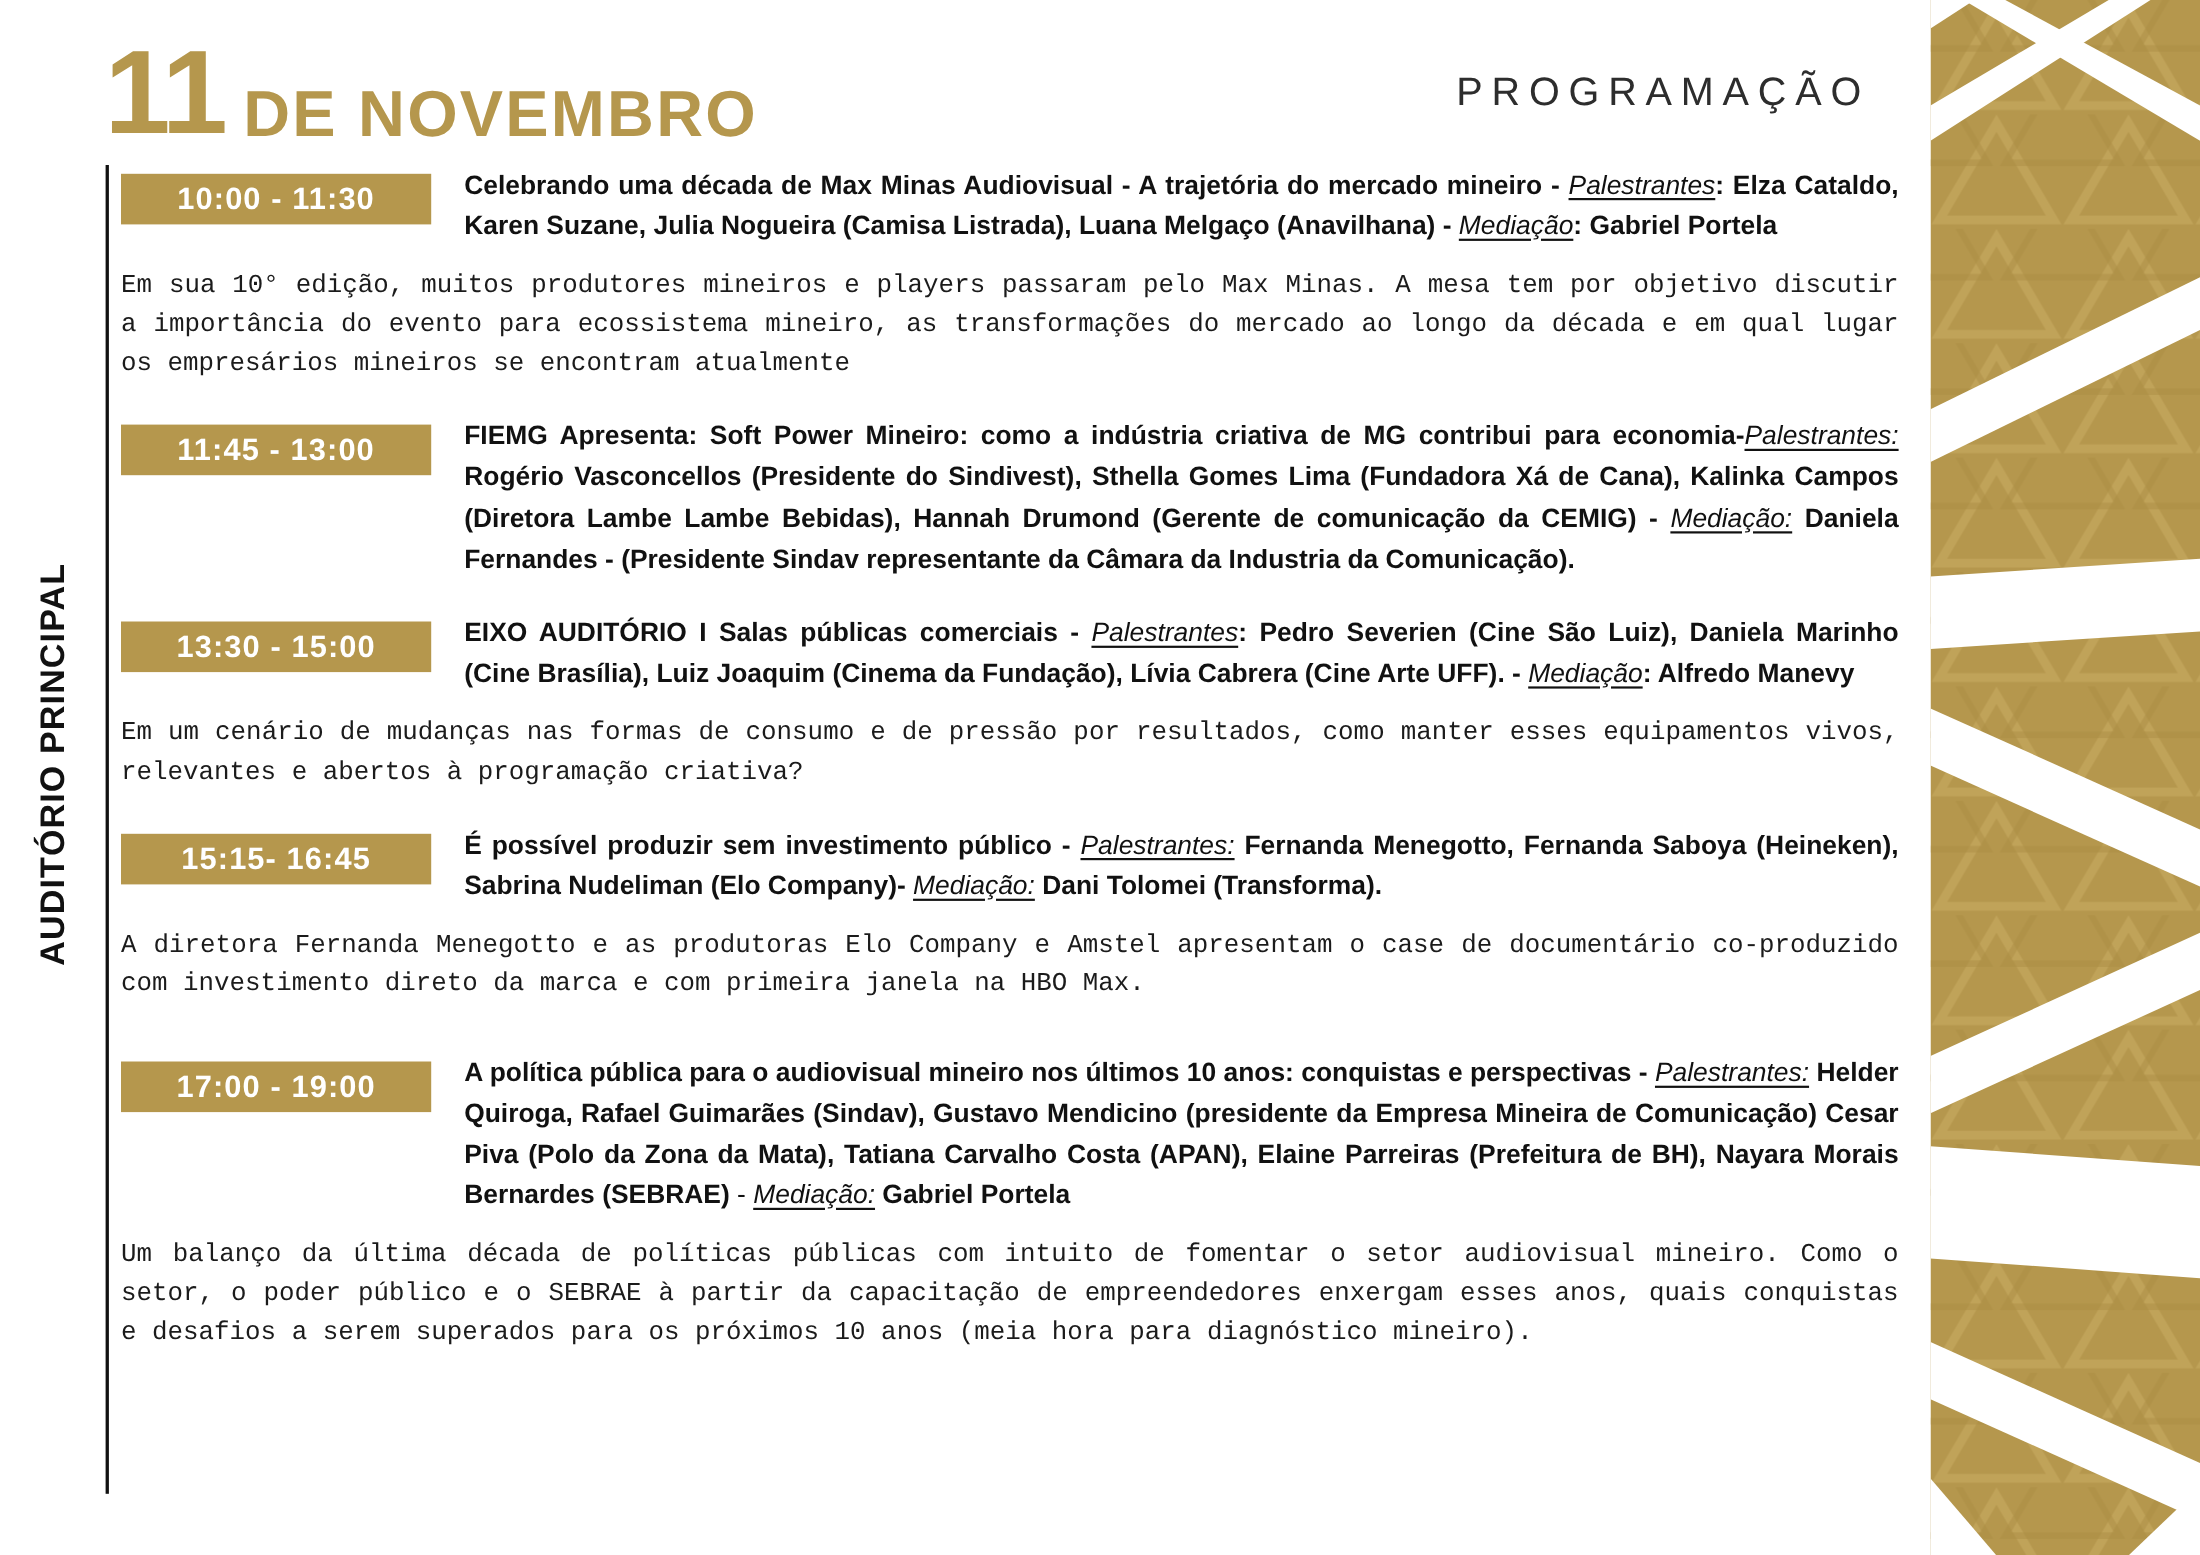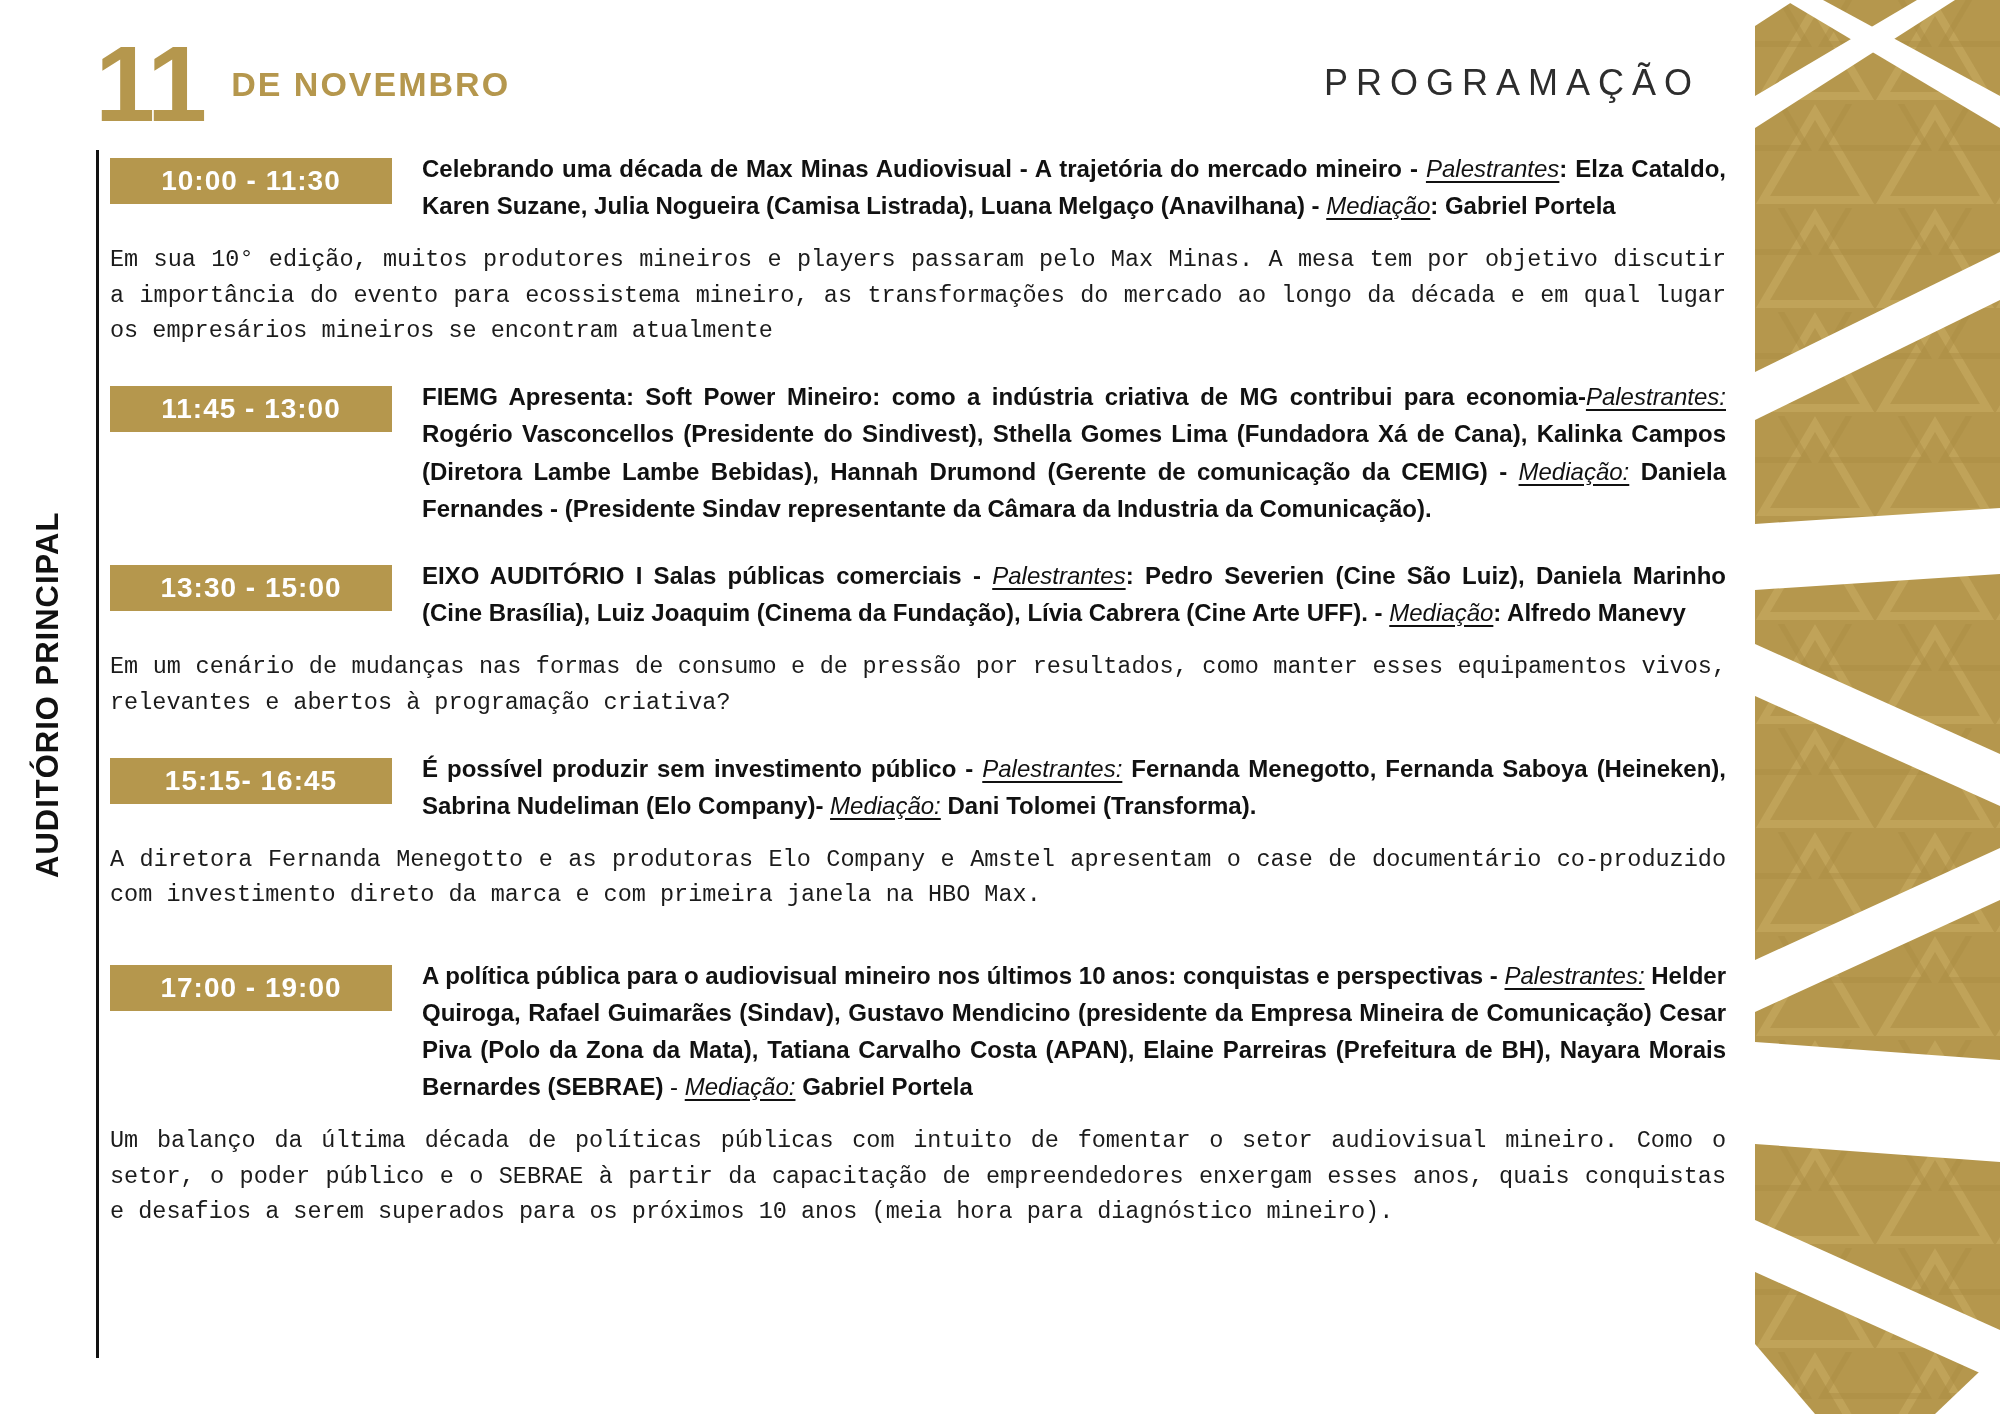--- a/index.html
+++ b/index.html
@@ -8,28 +8,28 @@
     width:2000px;height:1414px;
     background:#ffffff;
     overflow:hidden;
     font-family:"Liberation Sans", sans-serif;
     color:#1b1b1b;
   }
 
   
   .header{
     position:absolute;left:95px;top:30px;
-    display:flex;align-items:center;gap:26px;
+    display:flex;align-items:flex-end;gap:16px;
   }
   .date-number{
     font-size:108px;font-weight:bold;line-height:1;
     color:var(--gold);letter-spacing:-2px;
   }
   .date-text{
-    font-size:34px;font-weight:bold;color:var(--gold);
+    font-size:59px;font-weight:bold;color:var(--gold);
     letter-spacing:2px;
   }
   .prog-title{
     position:absolute;right:300px;top:62px;
     font-size:36px;font-weight:400;color:#2d2d2d;
     letter-spacing:8px;
   }
 
   
   .vrule{

